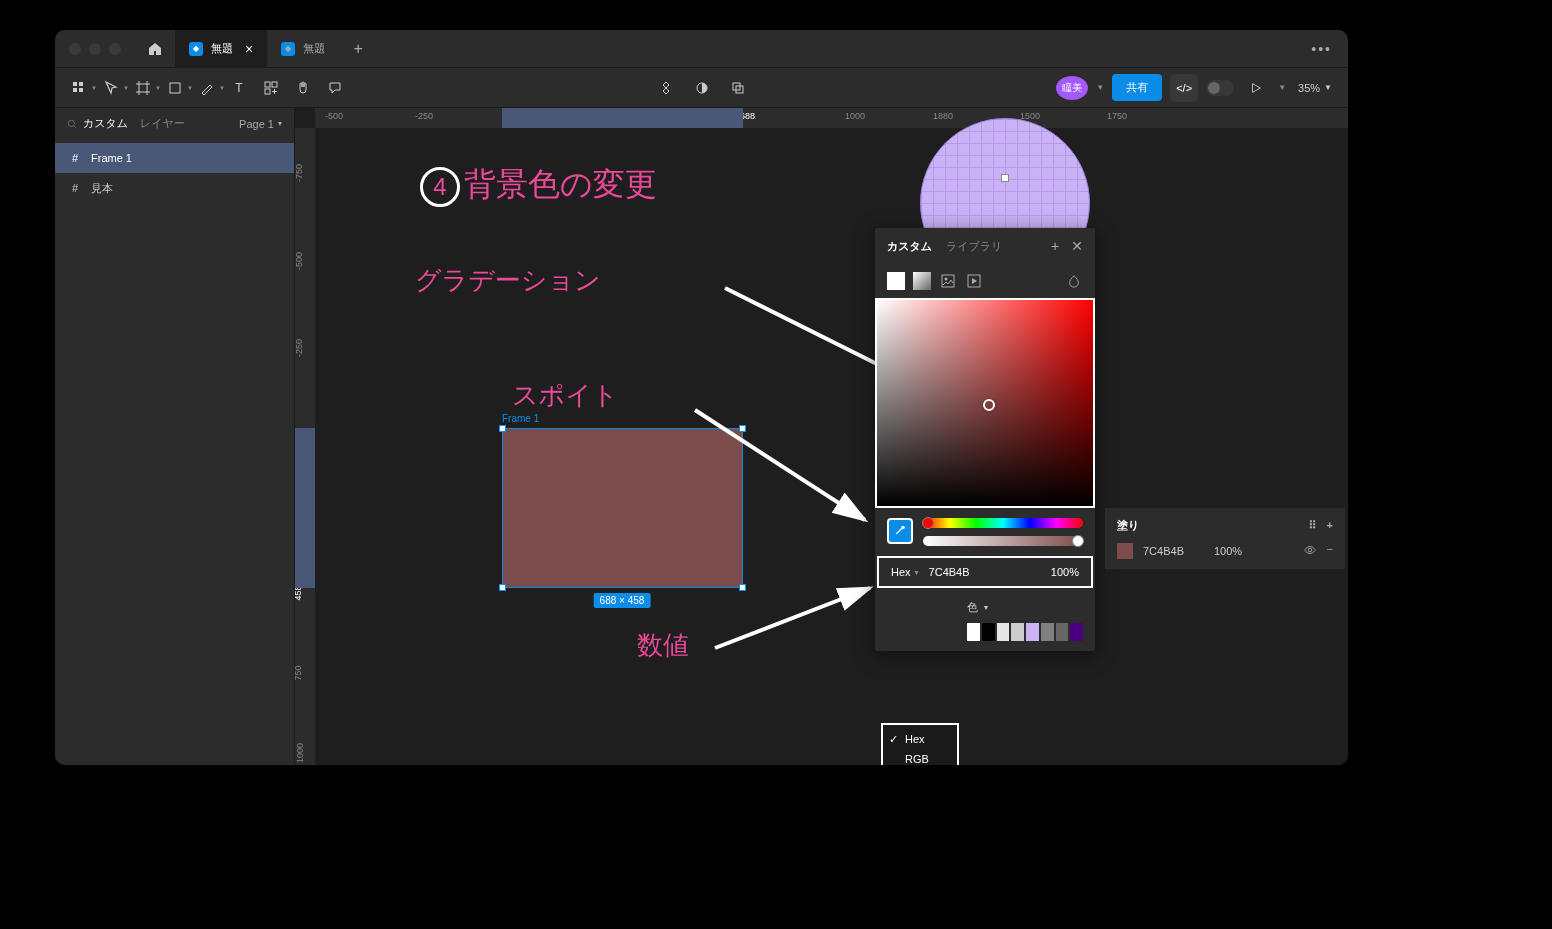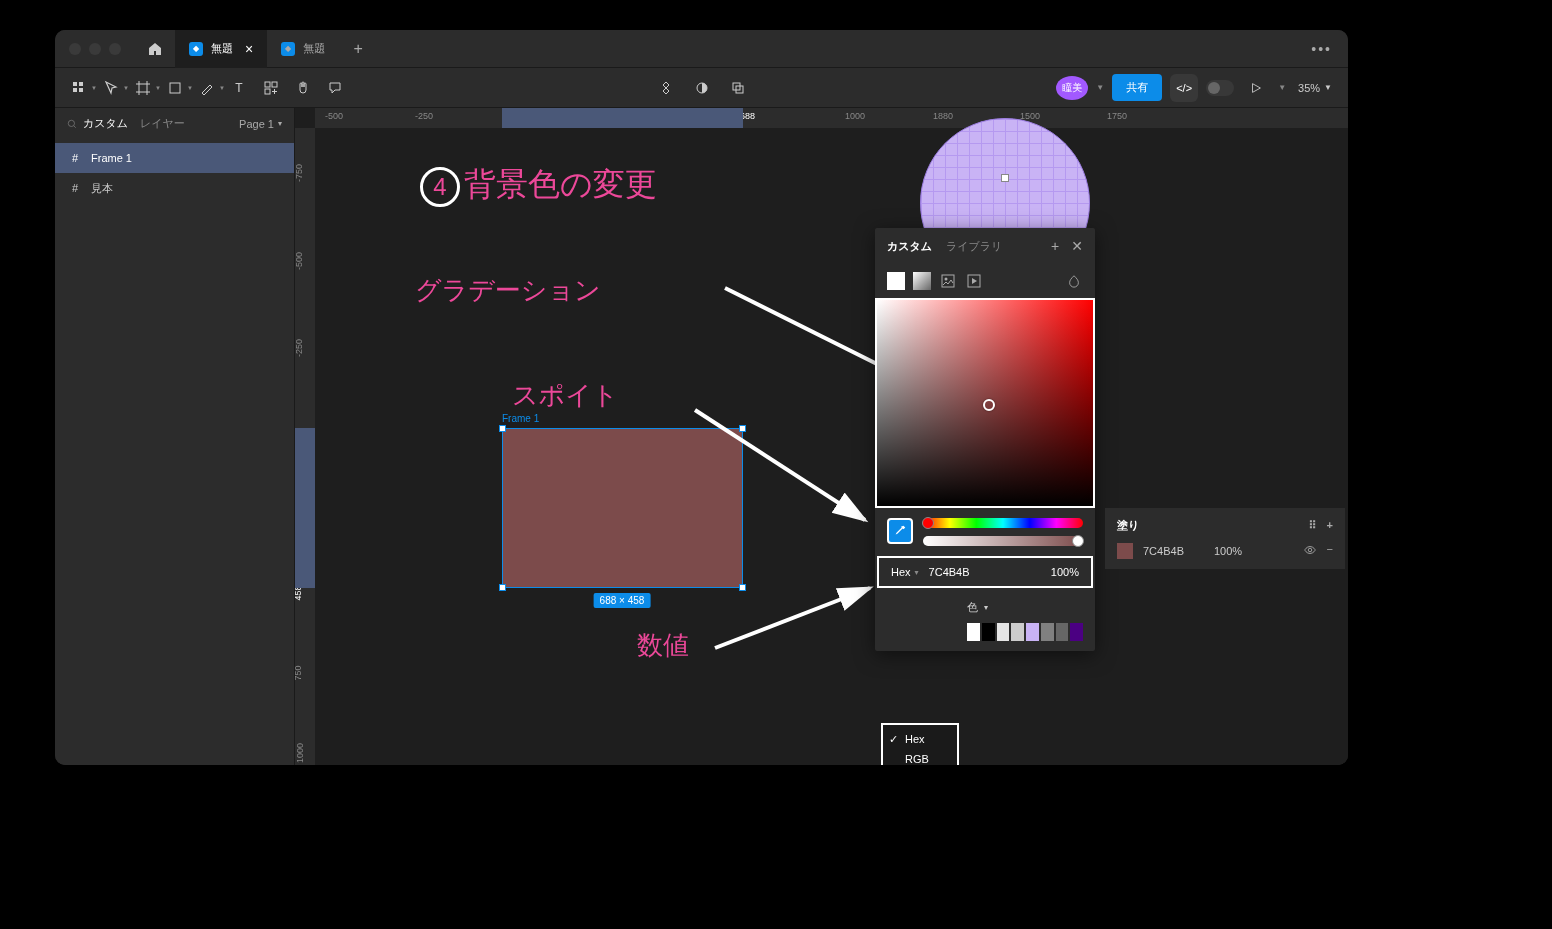--- a/index.html
+++ b/index.html
@@ -288,21 +288,21 @@
           <div class="sel-handle" style="left:-4px;top:-4px"></div>
           <div class="sel-handle" style="right:-4px;top:-4px"></div>
           <div class="sel-handle" style="left:-4px;bottom:-4px"></div>
           <div class="sel-handle" style="right:-4px;bottom:-4px"></div>
         </div>
         <div class="dim-badge" style="left:307px;top:465px">688 × 458</div>
 
         <div class="annot big" style="left:105px;top:35px">
           <span class="circled">4</span><span>背景色の変更</span>
         </div>
-        <div class="annot" style="left:100px;top:145px">グラデーション</div>
+        <div class="annot" style="left:100px;top:135px">グラデーション</div>
         <div class="annot" style="left:197px;top:250px">スポイト</div>
         <div class="annot" style="left:322px;top:500px">数値</div>
 
         <svg class="arrow" style="left:400px;top:150px;width:250px;height:140px">
             <defs>
               <marker id="ah1" markerWidth="10" markerHeight="10" refX="8" refY="3" orient="auto">
                 <path d="M0,0 L9,3 L0,6 z" fill="#fff"></path>
               </marker>
             </defs>
             <line x1="10" y1="10" x2="230" y2="120" stroke="#fff" stroke-width="4" marker-end="url(#ah1)"></line>

